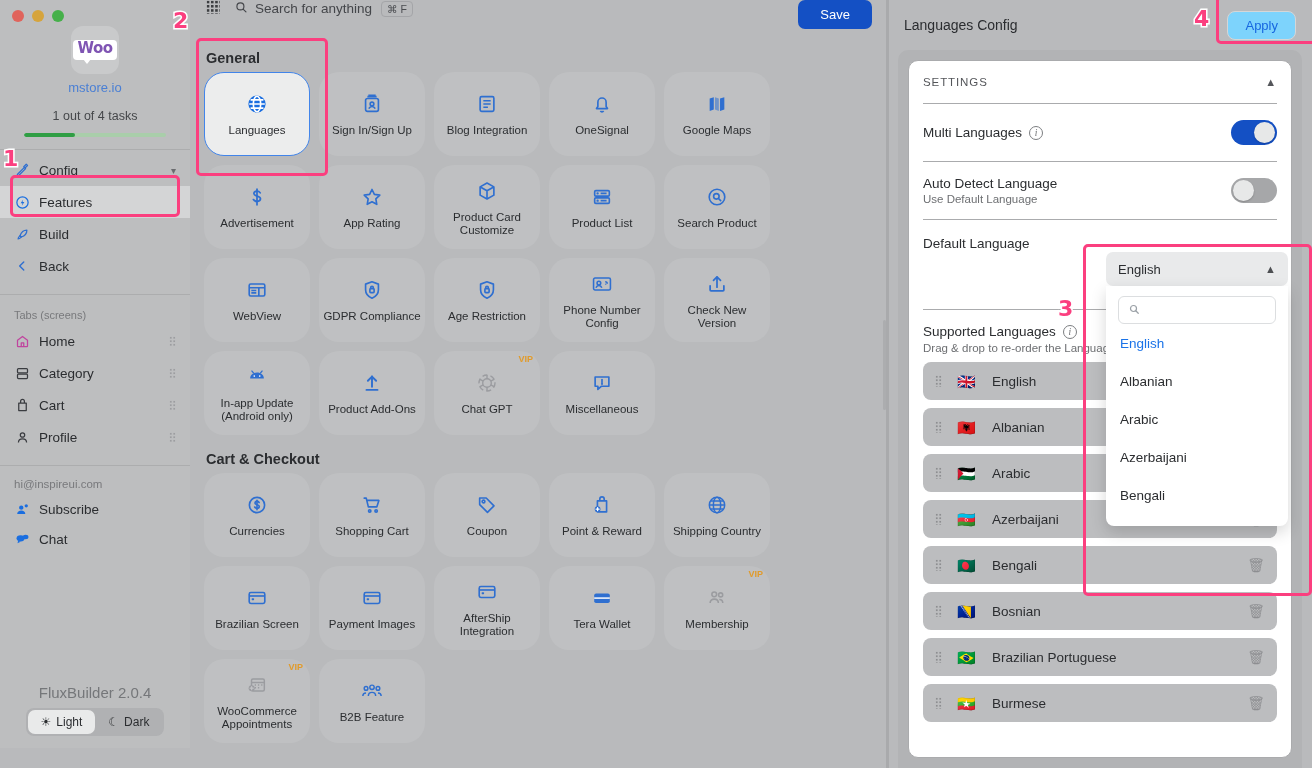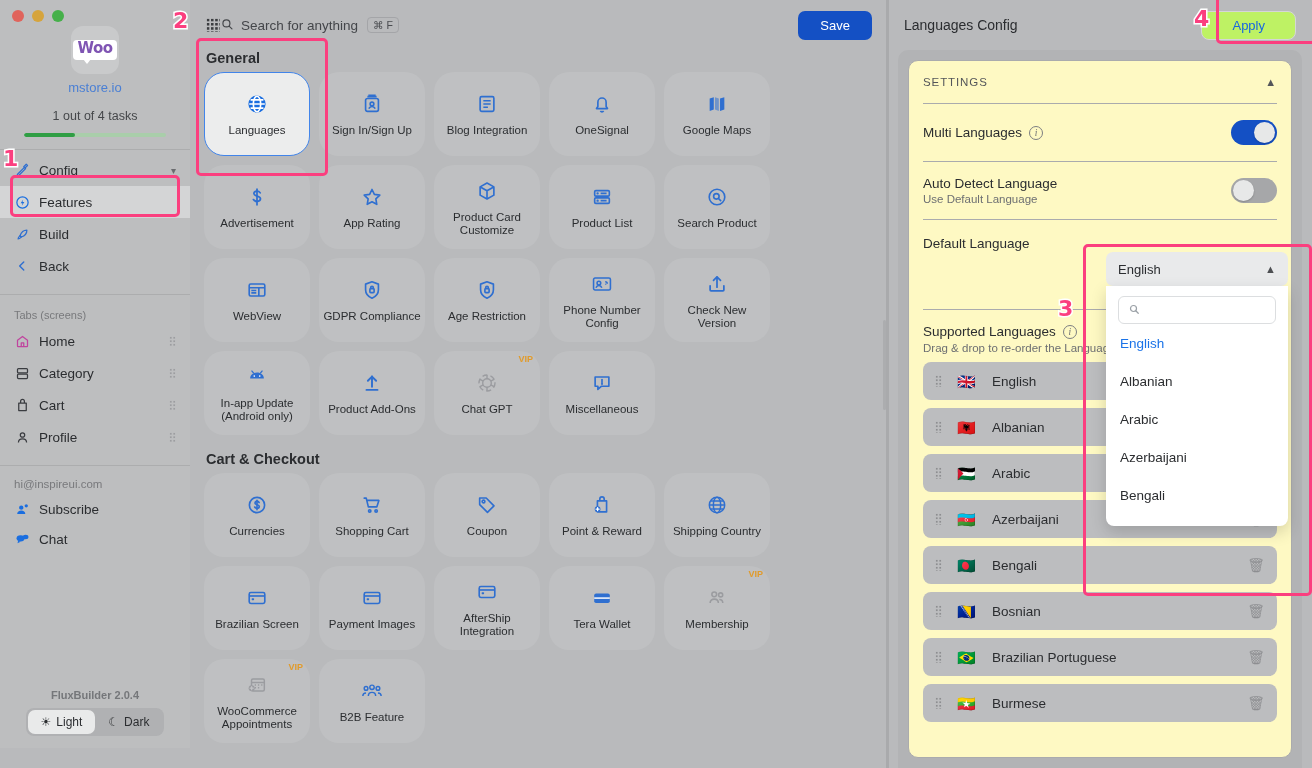--- a/index.html
+++ b/index.html
@@ -74,37 +74,37 @@
     margin-left: auto; width: 7px; height: 11px;
     background-image: radial-gradient(#9a9b9e 38%, transparent 40%);
     background-size: 3.5px 3.5px; opacity: .95;
   }
   .mailrow { font-size: 11.5px; color: #78797c; padding: 12px 0 4px 14px; }
   .linkrow {
     display: flex; align-items: center; gap: 9px;
     height: 30px; padding: 0 14px; font-size: 13.5px; color: #2b2d30;
   }
   .sb-footer { margin-top: auto; padding-bottom: 12px; text-align: center; }
-  .ver { font-size: 11px; color: #75777a; margin-bottom: 7px; font-weight: bold; }
+  .ver { font-size: 15px; color: #75777a; margin-bottom: 7px; }
   .theme-toggle {
     display: inline-flex; background: #b0b1b3; border-radius: 8px; padding: 2px;
   }
   .theme-btn {
     display: flex; align-items: center; gap: 5px;
     font-size: 12px; color: #2b2d30; padding: 5px 13px; border-radius: 7px;
   }
   .theme-btn.sel { background: #e9eaea; }
 
   
   .middle {
     flex: 0 0 698px; width: 698px; height: 768px;
     background: #b9babc; position: relative; overflow: hidden;
   }
   .topbar {
-    height: 50px; display: flex; align-items: center; padding: 0 16px; 
+    height: 50px; display: flex; align-items: flex-start; padding: 0 16px; gap: 14px;
   }
   .grid-icon {
     width: 14px; height: 14px;
     background-image: radial-gradient(#3c3e41 40%, transparent 42%);
     background-size: 4.2px 4.2px;
   }
   .search-wrap { display: flex; align-items: center; gap: 7px; color: #44464a; font-size: 13.5px; }
   .kbd {
     border: 1px solid #a4a5a8; border-radius: 4px;
     font-size: 10.5px; color: #4a4c50; padding: 1px 5px; margin-left: 2px;
@@ -134,30 +134,30 @@
   
   .right {
     flex: 0 0 424px; width: 424px; height: 768px;
     background: #b9babc; position: relative; overflow: hidden;
   }
   .right-head {
     height: 50px; display: flex; align-items: center; padding: 0 16px;
   }
   .right-title { font-size: 14px; color: #2b2d30; }
   .apply-btn {
-    margin-left: auto; background: #bef264; color: #1767e0;
-    font-size: 13px; padding: 6px 30px; border-radius: 8px;
+    margin-left: auto; background: #7dd3fc; color: #1767e0;
+    font-size: 13px; padding: 6px 17px; border-radius: 8px;
     border: 1px solid #d5d6d7;
   }
   .panel {
     margin: 0 10px; background: #b2b3b5; border-radius: 10px 10px 0 0;
     height: 718px; padding: 10px; overflow: hidden;
   }
   .card {
-    background: #fef9c3; border: 1px solid #aaabad; border-radius: 10px;
+    background: #ffffff; border: 1px solid #aaabad; border-radius: 10px;
     padding: 0 14px; height: 100%;
   }
   .settings-head {
     display: flex; align-items: center; height: 42px;
     font-size: 11.5px; letter-spacing: .9px; color: #54565a;
   }
   .settings-head .chev { margin-left: auto; color: #54565a; font-size: 11px; }
   .srow {
     display: flex; align-items: center; min-height: 58px;
     border-top: 1px solid #aaabad;

